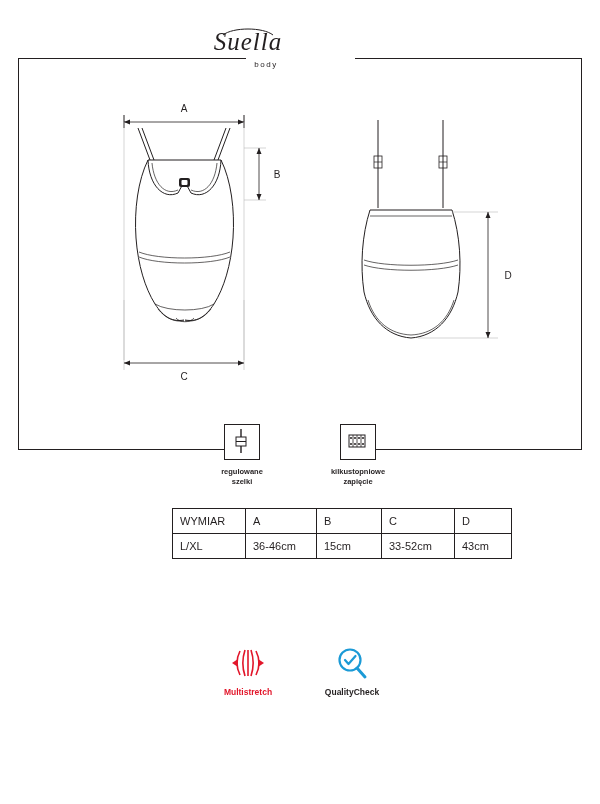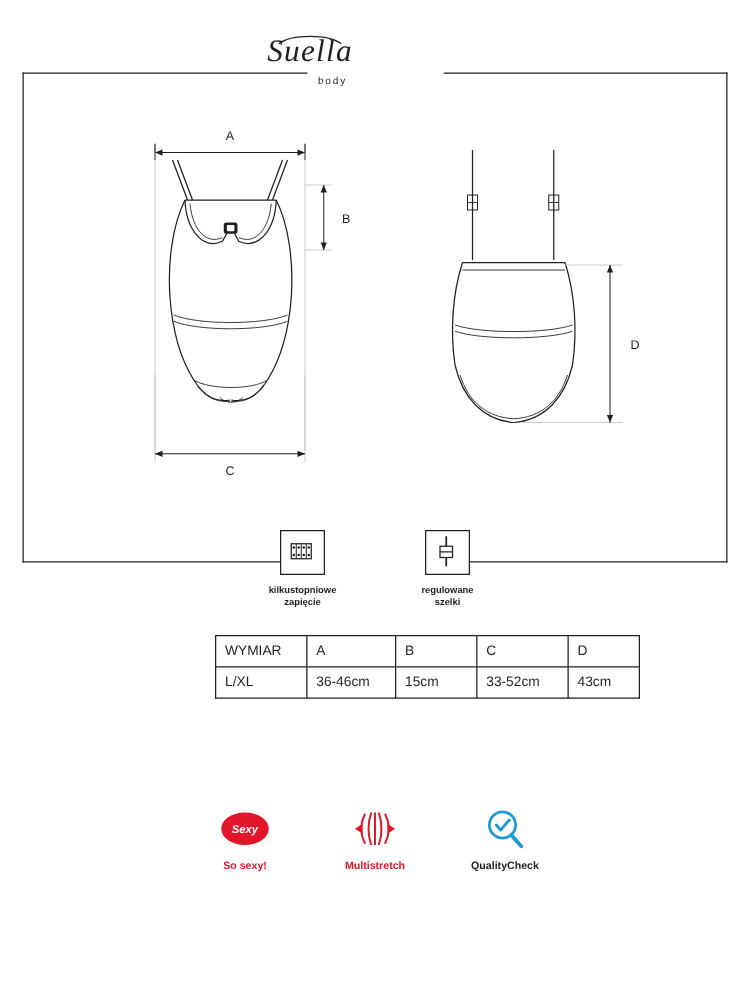--- a/index.html
+++ b/index.html
@@ -310,54 +310,54 @@
       </g>
 
       <text x="166" y="52" font-family="Liberation Sans, sans-serif" font-size="10" fill="#231f20" text-anchor="middle">A</text>
       <text x="259" y="118" font-family="Liberation Sans, sans-serif" font-size="10" fill="#231f20" text-anchor="middle">B</text>
       <text x="166" y="320" font-family="Liberation Sans, sans-serif" font-size="10" fill="#231f20" text-anchor="middle">C</text>
       <text x="490" y="219" font-family="Liberation Sans, sans-serif" font-size="10" fill="#231f20" text-anchor="middle">D</text>
     </svg>
   </div>
 
   <div class="features">
+    <div class="feature">
+      <div class="feature-box">
+        <svg width="32" height="32" viewBox="0 0 32 32" style="position:absolute;top:0;left:0;">
+          <line x1="16" y1="4" x2="16" y2="28" stroke="#231f20" stroke-width="1.4"></line>
+          <rect x="11" y="12" width="10" height="9" fill="#ffffff" stroke="#231f20" stroke-width="1"></rect>
+          <line x1="11" y1="16.5" x2="21" y2="16.5" stroke="#231f20" stroke-width="1"></line>
+        </svg>
+      </div>
+      <div class="feature-label">
+        <span>regulowane</span><br>
+        <span>szelki</span>
+      </div>
+    </div>
+
     <div class="feature">
       <div class="feature-box">
         <svg width="32" height="32" viewBox="0 0 32 32" style="position:absolute;top:0;left:0;">
           <rect x="8" y="10" width="16" height="12" fill="none" stroke="#231f20" stroke-width="1"></rect>
           <line x1="12" y1="10" x2="12" y2="22" stroke="#231f20" stroke-width="0.8"></line>
           <line x1="16" y1="10" x2="16" y2="22" stroke="#231f20" stroke-width="0.8"></line>
           <line x1="20" y1="10" x2="20" y2="22" stroke="#231f20" stroke-width="0.8"></line>
           <circle cx="10" cy="13" r="1" fill="#231f20"></circle>
           <circle cx="14" cy="13" r="1" fill="#231f20"></circle>
           <circle cx="18" cy="13" r="1" fill="#231f20"></circle>
           <circle cx="22" cy="13" r="1" fill="#231f20"></circle>
           <circle cx="10" cy="19" r="1" fill="#231f20"></circle>
           <circle cx="14" cy="19" r="1" fill="#231f20"></circle>
           <circle cx="18" cy="19" r="1" fill="#231f20"></circle>
           <circle cx="22" cy="19" r="1" fill="#231f20"></circle>
         </svg>
       </div>
       <div class="feature-label">
         <span>kilkustopniowe</span><br>
         <span>zapięcie</span>
-      </div>
-    </div>
-
-    <div class="feature">
-      <div class="feature-box">
-        <svg width="32" height="32" viewBox="0 0 32 32" style="position:absolute;top:0;left:0;">
-          <line x1="16" y1="4" x2="16" y2="28" stroke="#231f20" stroke-width="1.4"></line>
-          <rect x="11" y="12" width="10" height="9" fill="#ffffff" stroke="#231f20" stroke-width="1"></rect>
-          <line x1="11" y1="16.5" x2="21" y2="16.5" stroke="#231f20" stroke-width="1"></line>
-        </svg>
-      </div>
-      <div class="feature-label">
-        <span>regulowane</span><br>
-        <span>szelki</span>
       </div>
     </div>
   </div>
 
   <table class="size-table">
     <thead>
       <tr>
         <th class="col-label">WYMIAR</th>
         <th class="col-a">A</th>
         <th class="col-b">B</th>
@@ -371,26 +371,20 @@
         <td>36-46cm</td>
         <td>15cm</td>
         <td>33-52cm</td>
         <td>43cm</td>
       </tr>
     </tbody>
   </table>
 
 
   <div class="badges">
-    <div class="badge badge-sexy">
-      <div class="badge-art">
-        <div class="sexy-oval">Sexy</div>
-      </div>
-      <div class="badge-label">So sexy!</div>
-    </div>
 
     <div class="badge badge-multi">
       <div class="badge-art">
         <svg width="36" height="32" viewBox="0 0 36 32">
           <g stroke="#e2162a" stroke-width="1.6" fill="none">
             <path d="M10 4 C 6 12, 6 20, 10 28"></path>
             <path d="M15 3 C 12 12, 12 20, 15 29"></path>
             <path d="M21 3 C 24 12, 24 20, 21 29"></path>
             <path d="M26 4 C 30 12, 30 20, 26 28"></path>
             <line x1="18" y1="3" x2="18" y2="29"></line>

